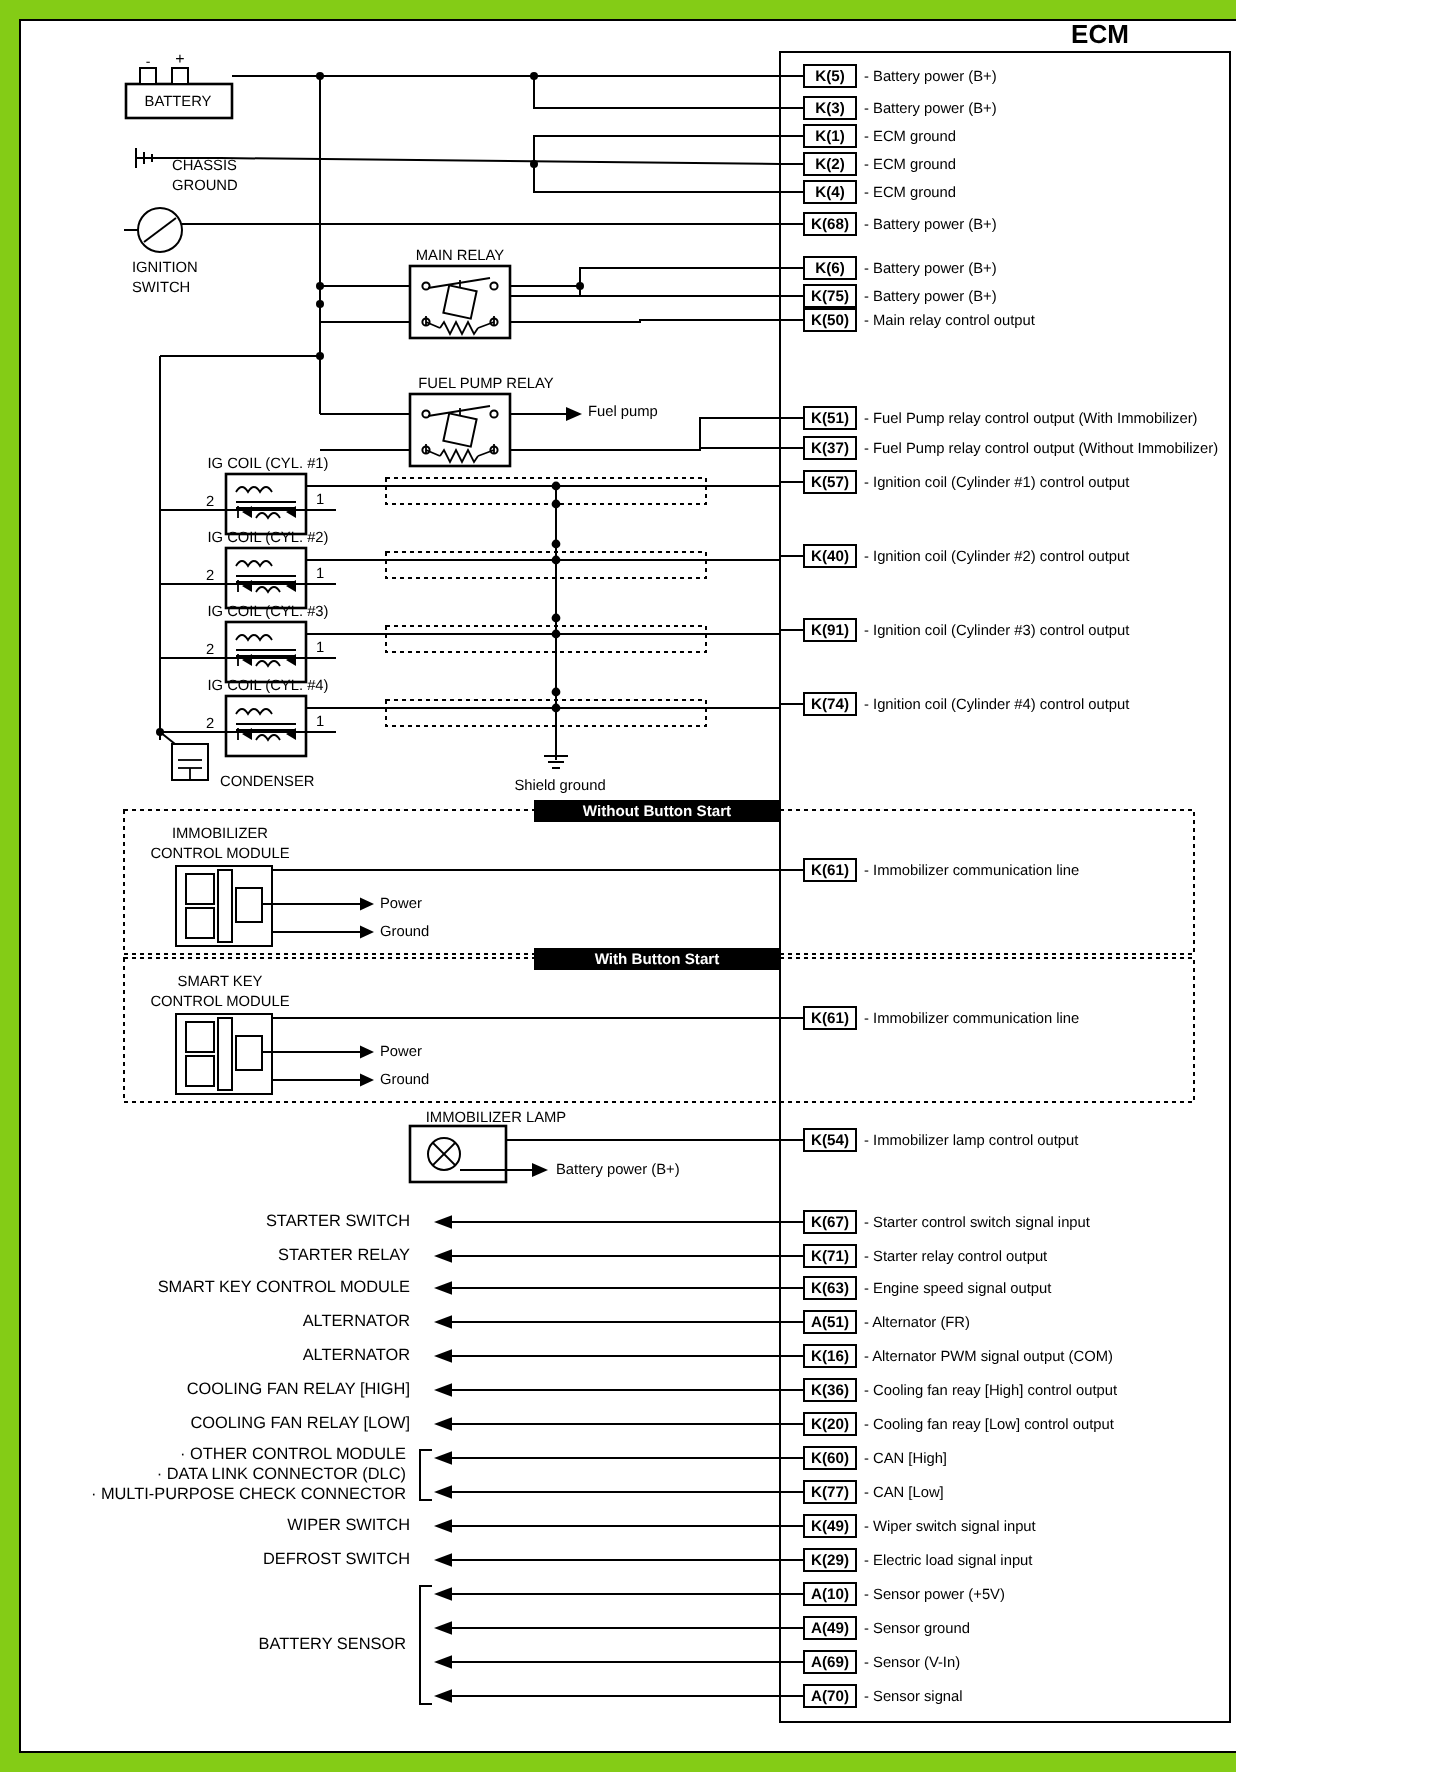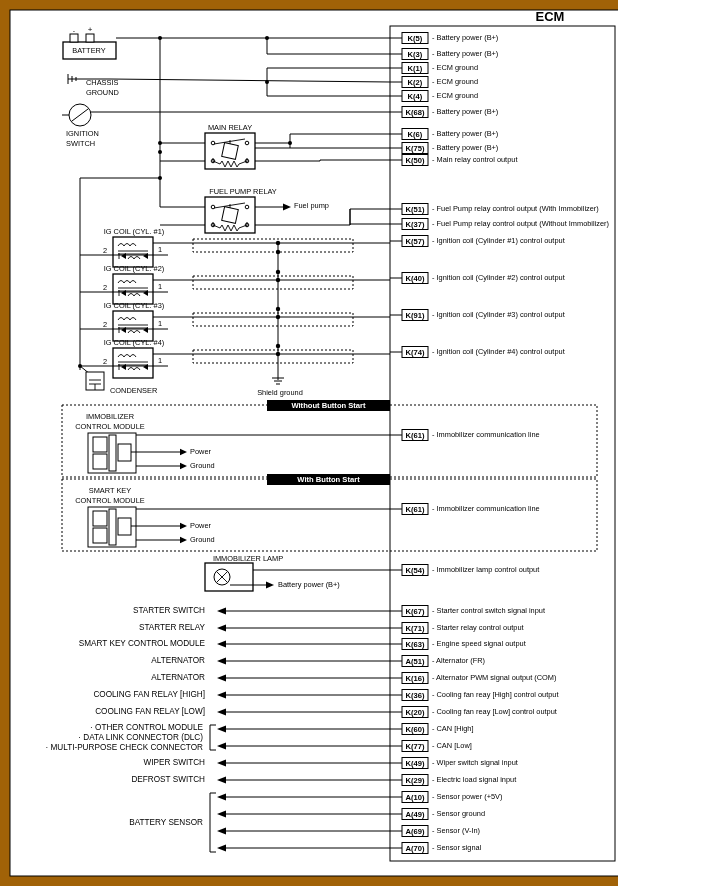--- a/index.html
+++ b/index.html
@@ -1,17 +1,17 @@
 <!DOCTYPE html>
 <html><head>
 <meta charset="utf-8">
 <style>
   html,body{margin:0;padding:0;background:#ffffff;}
   body{font-family:"Liberation Sans", sans-serif;}
-  #page{position:relative;width:618px;height:886px;background:#a16207;overflow:hidden;}
+  #page{position:relative;width:618px;height:886px;background:#84cc16;overflow:hidden;}
   svg{display:block;}
   text{font-family:"Liberation Sans", sans-serif; fill:#000; dominant-baseline:middle;}
   .pinlbl{font-size:7.4px;}
   .pinbox-txt{font-size:7.6px;font-weight:bold;text-anchor:middle;}
   .leftlbl{font-size:8.2px;text-anchor:end;font-weight:normal;}
   .smalllbl{font-size:7.4px;}
   .complbl{font-size:7.4px;text-anchor:middle;}
   .title{font-size:13px;font-weight:bold;text-anchor:middle;}
   .badge-txt{font-size:7.6px;font-weight:bold;fill:#fff;text-anchor:middle;}
   .wire{stroke:#000;stroke-width:1;fill:none;}

